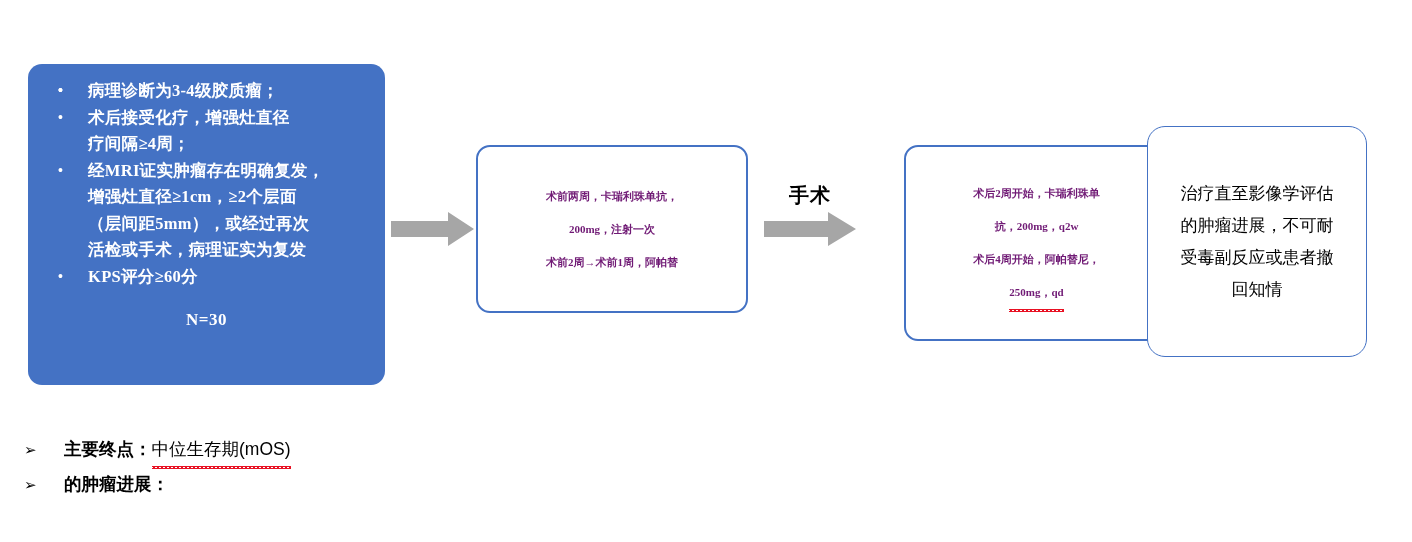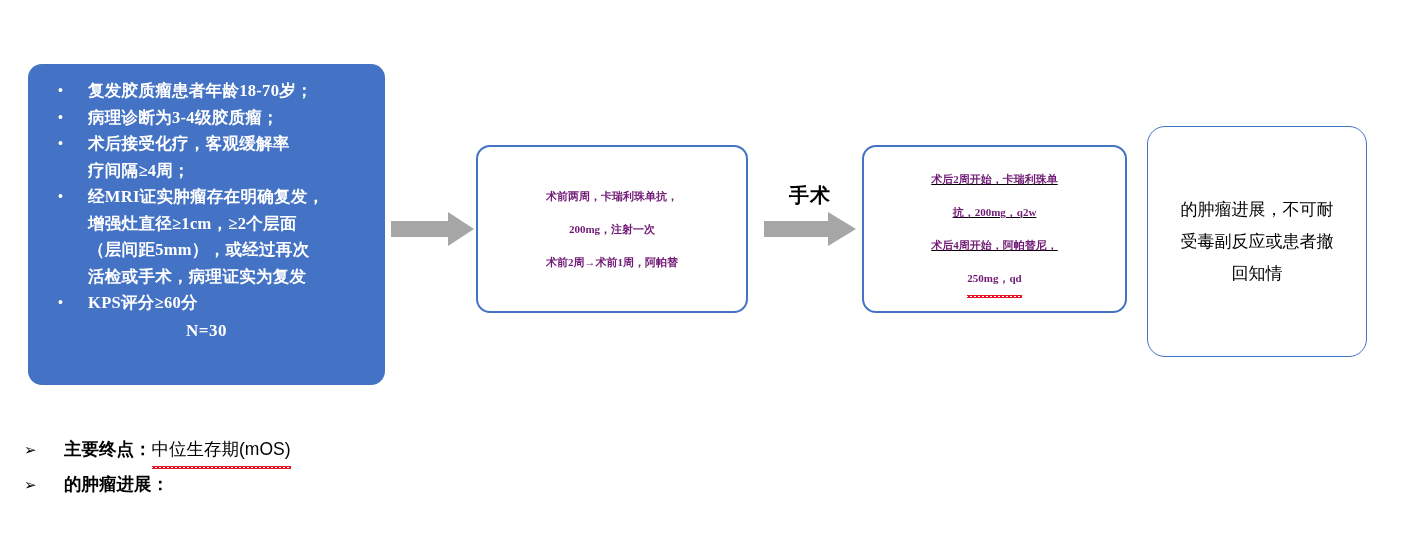--- a/index.html
+++ b/index.html
@@ -50,21 +50,21 @@
     top: 0;
     font-size: 14px;
     line-height: 26.5px;
   }
   #criteria-n {
     color: #ffffff;
     font-family: "Liberation Serif", serif;
     font-weight: bold;
     font-size: 17px;
     text-align: center;
-    margin-top: 4px;
+    margin-top: 20px;
     letter-spacing: 0.5px;
   }
 
   
   .proc-box {
     position: absolute;
     box-sizing: border-box;
     background: #ffffff;
     border: 2px solid #4472C4;
     border-radius: 14px;
@@ -76,21 +76,21 @@
   .proc-box .line {
     font-family: "Liberation Serif", serif;
     font-weight: bold;
     font-size: 11px;
     line-height: 33px;
     text-align: center;
     white-space: nowrap;
     color: #701a75;
   }
   #preop-box  { left: 476px; top: 145px; width: 272px; height: 168px; }
-  #postop-box { left: 862px; top: 145px; width: 265px; height: 168px; text-decoration: underline; }
+  #postop-box { left: 904px; top: 145px; width: 265px; height: 196px; }
 
   #followup-box {
     position: absolute;
     left: 1147px;
     top: 126px;
     width: 220px;
     height: 231px;
     box-sizing: border-box;
     background: #ffffff;
     border: 1.6px solid #4472C4;
@@ -175,23 +175,23 @@
   }
   .endpoint-row .ep-value {
     white-space: nowrap;
   }
 </style>
 </head>
 <body>
 
 <div id="criteria-box">
   <ul id="criteria-list">
-      <li><span class="bullet">•</span><span>复发胶质瘤患者年龄18-70岁；</span></li>
+      <li><span class="bullet">•</span></li>
       <li><span class="bullet">•</span><span>病理诊断为3-4级胶质瘤；</span></li>
-      <li><span class="bullet">•</span><span>术后接受化疗，客观缓解率</span></li>
+      <li><span class="bullet">•</span><span>术后接受化疗，增强灶直径</span></li>
       <li><span>疗间隔≥4周；</span></li>
       <li><span class="bullet">•</span><span>经MRI证实肿瘤存在明确复发，</span></li>
       <li><span>增强灶直径≥1cm，≥2个层面</span></li>
       <li><span>（层间距5mm），或经过再次</span></li>
       <li><span>活检或手术，病理证实为复发</span></li>
       <li><span class="bullet">•</span><span>KPS评分≥60分</span></li>
     </ul>
   <div id="criteria-n">N=30</div>
 </div>
 
@@ -216,20 +216,21 @@
 
 <div class="proc-box" id="postop-box">
   <div class="line">术后2周开始，卡瑞利珠单</div>
   <div class="line">抗，200mg，q2w</div>
   <div class="line">术后4周开始，阿帕替尼，</div>
   <div class="line"><span class="squiggle">250mg，qd</span></div>
 </div>
 
 <div id="followup-box">
   <div id="followup-text">
+    <div>治疗直至影像学评估</div>
     <div>的肿瘤进展，不可耐</div>
     <div>受毒副反应或患者撤</div>
     <div>回知情</div>
   </div>
 </div>
 
 <div id="endpoints">
   <div class="endpoint-row">
     <span class="ep-marker">➢</span>
     <span class="ep-label">主要终点：</span>

